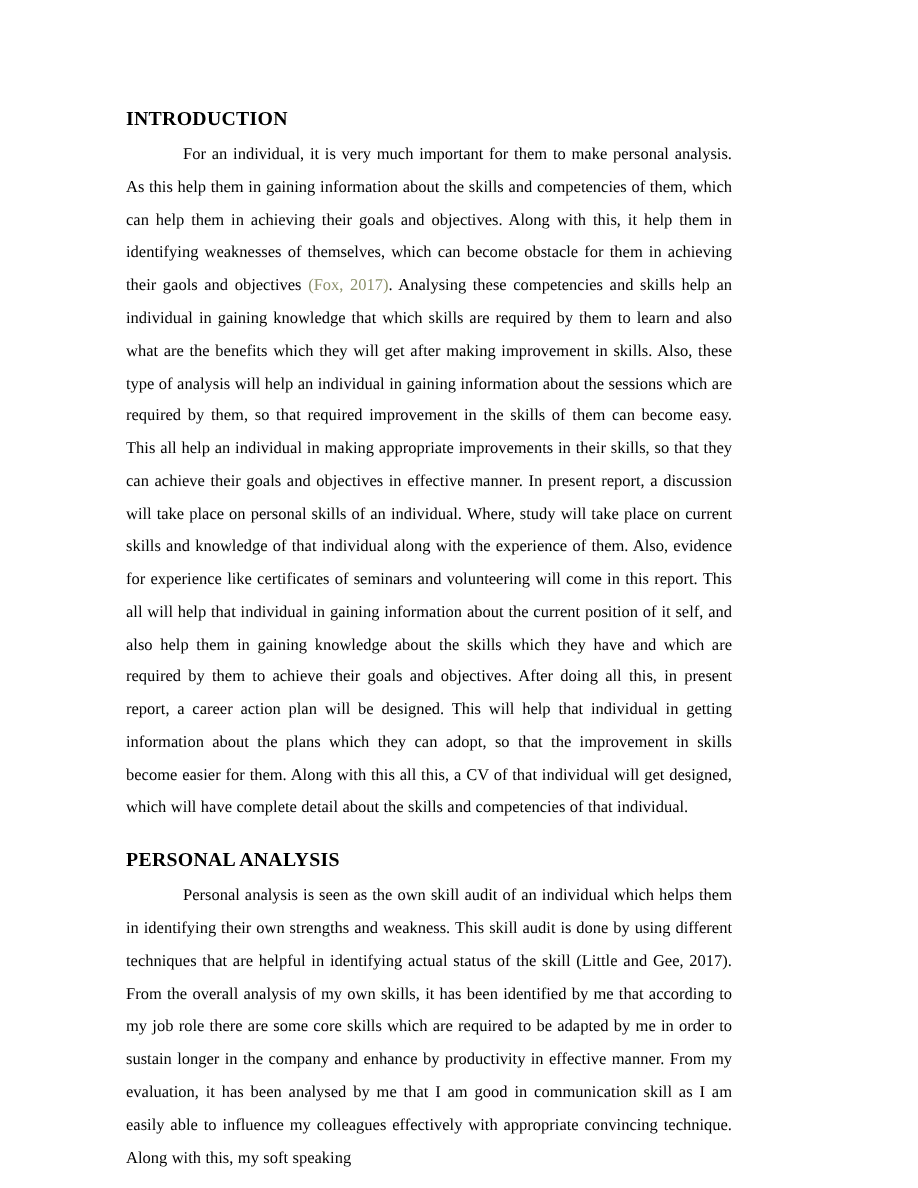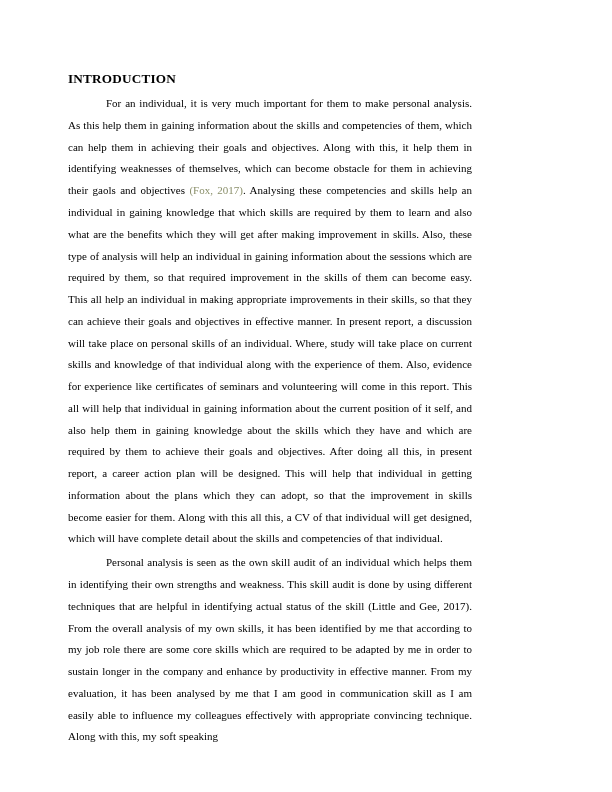--- a/index.html
+++ b/index.html
@@ -13,20 +13,21 @@
     font-family: "Liberation Serif", "DejaVu Serif", serif;
     color: #000000;
   }
   .page {
     position: relative;
     width: 540px;
     height: 792px;
     box-sizing: border-box;
     padding: 70px 68px 95px 68px;
     background: #ffffff;
+    margin-left: 16px;
   }
   .doc-body {
     width: 100%;
   }
   h1.section-heading {
     font-size: 13.2px;
     font-weight: bold;
     margin: 0 0 6px 0;
     letter-spacing: 0.2px;
     line-height: 1.3;
@@ -49,17 +50,18 @@
 </head>
 <body>
 
 <div class="page">
   <div class="doc-body">
 
     <h1 class="section-heading">INTRODUCTION</h1>
 
     <p class="body-text"><span>For an individual, it is very much important for them to make personal analysis. As this help them in gaining information about the skills and competencies of them, which can help them in achieving their goals and objectives. Along with this, it help them in identifying weaknesses of themselves, which can become obstacle for them in achieving their gaols and objectives </span><span class="citation">(Fox, 2017)</span><span>. Analysing these competencies and skills help an individual in gaining knowledge that which skills are required by them to learn and also what are the benefits which they will get after making improvement in skills. Also, these type of analysis will help an individual in gaining information about the sessions which are required by them, so that required improvement in the skills of them can become easy. This all help an individual in making appropriate improvements in their skills, so that they can achieve their goals and objectives in effective manner. In present report, a discussion will take place on personal skills of an individual. Where, study will take place on current skills and knowledge of that individual along with the experience of them. Also, evidence for experience like certificates of seminars and volunteering will come in this report. This all will help that individual in gaining information about the current position of it self, and also help them in gaining knowledge about the skills which they have and which are required by them to achieve their goals and objectives. After doing all this, in present report, a career action plan will be designed. This will help that individual in getting information about the plans which they can adopt, so that the improvement in skills become easier for them. Along with this all this, a CV of that individual will get designed, which will have complete detail about the skills and competencies of that individual.</span></p>
 
+    <h1 class="section-heading spaced">PERSONAL ANALYSIS</h1>
 
     <p class="body-text"><span>Personal analysis is seen as the own skill audit of an individual which helps them in identifying their own strengths and weakness. This skill audit is done by using different techniques that are helpful in identifying actual status of the skill (Little and Gee, 2017). From the overall analysis of my own skills, it has been identified by me that according to my job role there are some core skills which are required to be adapted by me in order to sustain longer in the company and enhance by productivity in effective manner. From my evaluation, it has been analysed by me that I am good in communication skill as I am easily able to influence my colleagues effectively with appropriate convincing technique. Along with this, my soft speaking</span></p>
 
   </div>
 </div>
 
 </body></html>

